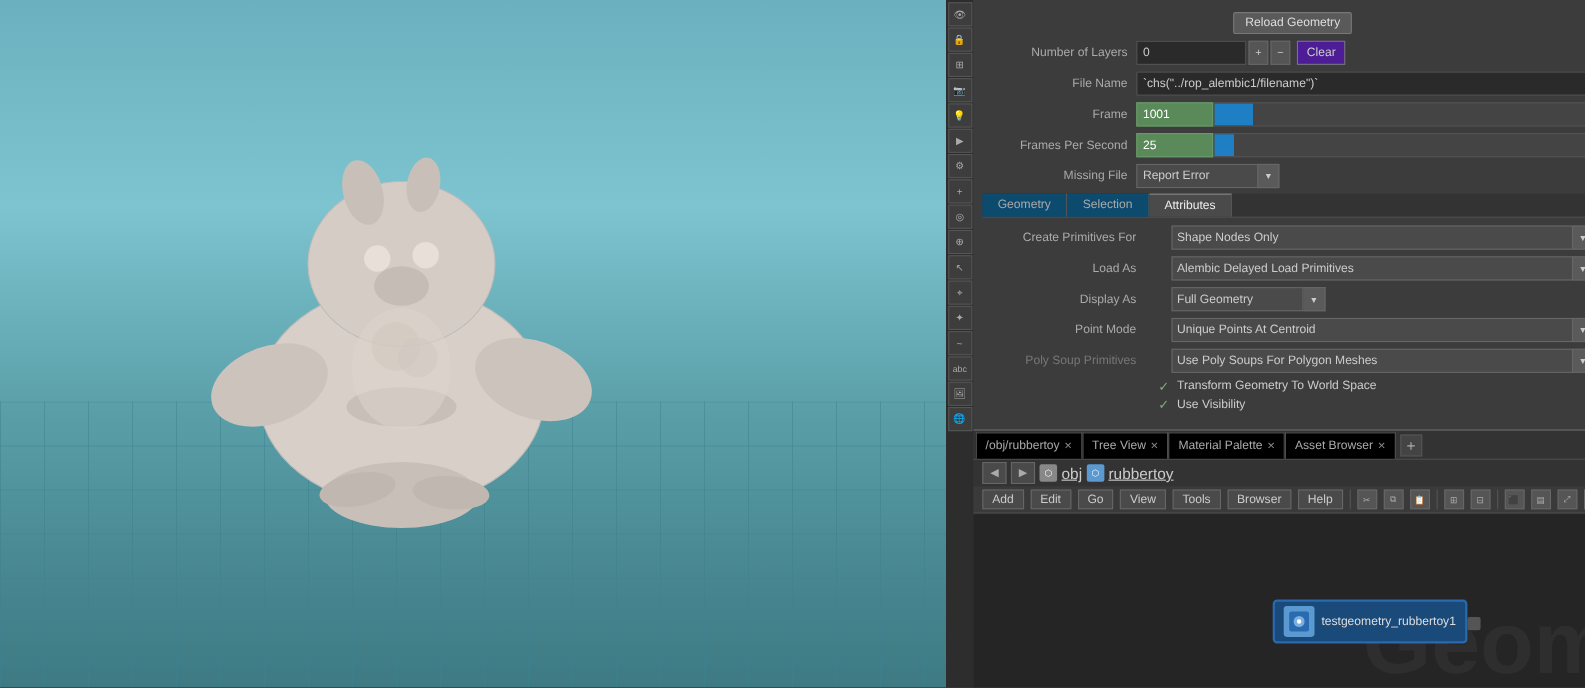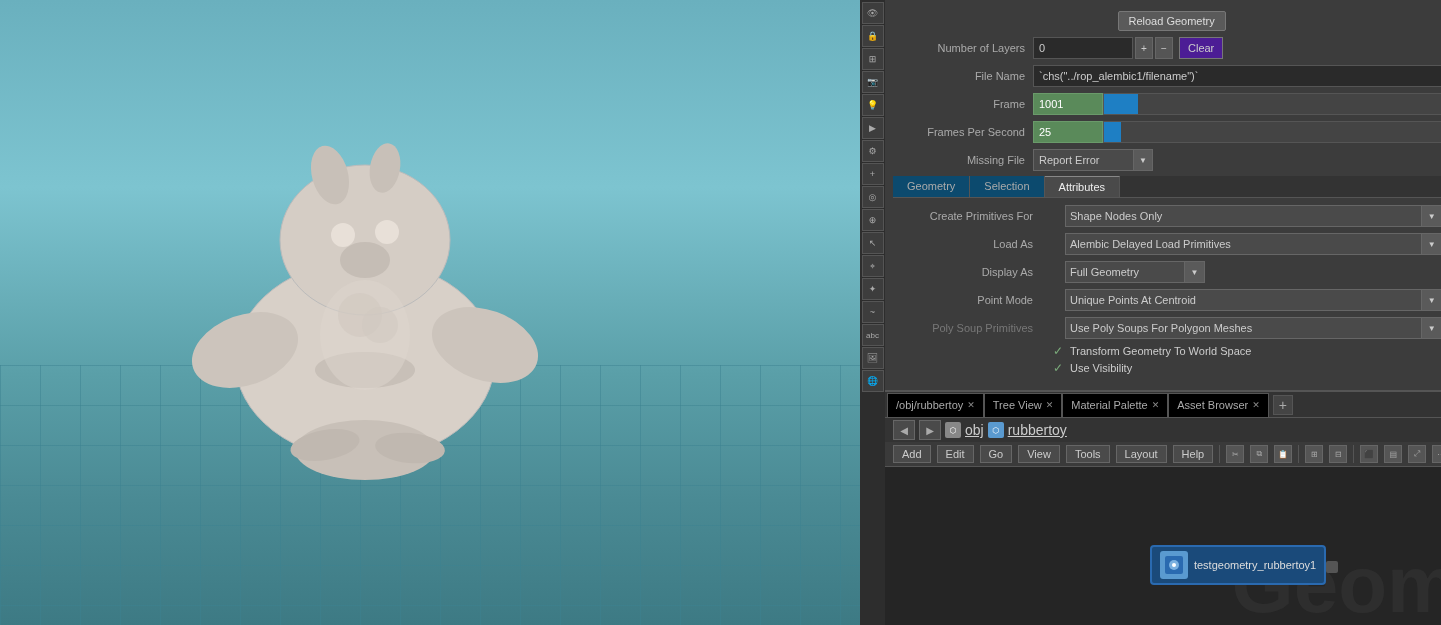--- a/index.html
+++ b/index.html
@@ -662,21 +662,21 @@
       <div class="prop-label">Frames Per Second</div>
       <div class="frame-group">
         <input class="fps-input-green" type="text" value="25" style="">
         <div class="fps-slider"></div>
       </div>
     </div>
 
     <div class="prop-row">
       <div class="prop-label">Missing File</div>
       <div class="dropdown-wrapper">
-        <select class="dropdown-select" style="width:120px;padding-right:5px">
+        <select class="dropdown-select" style="width:130px;padding-right:5px">
           <option>Report Error</option>
         </select>
         <div class="dropdown-arrow">▼</div>
       </div>
     </div>
 
     <div class="tab-bar">
       <div class="tab">Geometry</div>
       <div class="tab">Selection</div>
       <div class="tab active">Attributes</div>
@@ -779,21 +779,21 @@
         <span class="breadcrumb-item">rubbertoy</span>
       </div>
     </div>
 
     <div class="bottom-toolbar">
       <button class="bottom-toolbar-btn">Add</button>
       <button class="bottom-toolbar-btn">Edit</button>
       <button class="bottom-toolbar-btn">Go</button>
       <button class="bottom-toolbar-btn">View</button>
       <button class="bottom-toolbar-btn">Tools</button>
-      <button class="bottom-toolbar-btn">Layout</button>
+      <button class="bottom-toolbar-btn">Browser</button>
       <button class="bottom-toolbar-btn">Help</button>
       <div class="toolbar-separator"></div>
       <div class="bottom-toolbar-icon">✂</div>
       <div class="bottom-toolbar-icon">⧉</div>
       <div class="bottom-toolbar-icon">📋</div>
       <div class="toolbar-separator"></div>
       <div class="bottom-toolbar-icon">⊞</div>
       <div class="bottom-toolbar-icon">⊟</div>
       <div class="toolbar-separator"></div>
       <div class="bottom-toolbar-icon">⬛</div>

